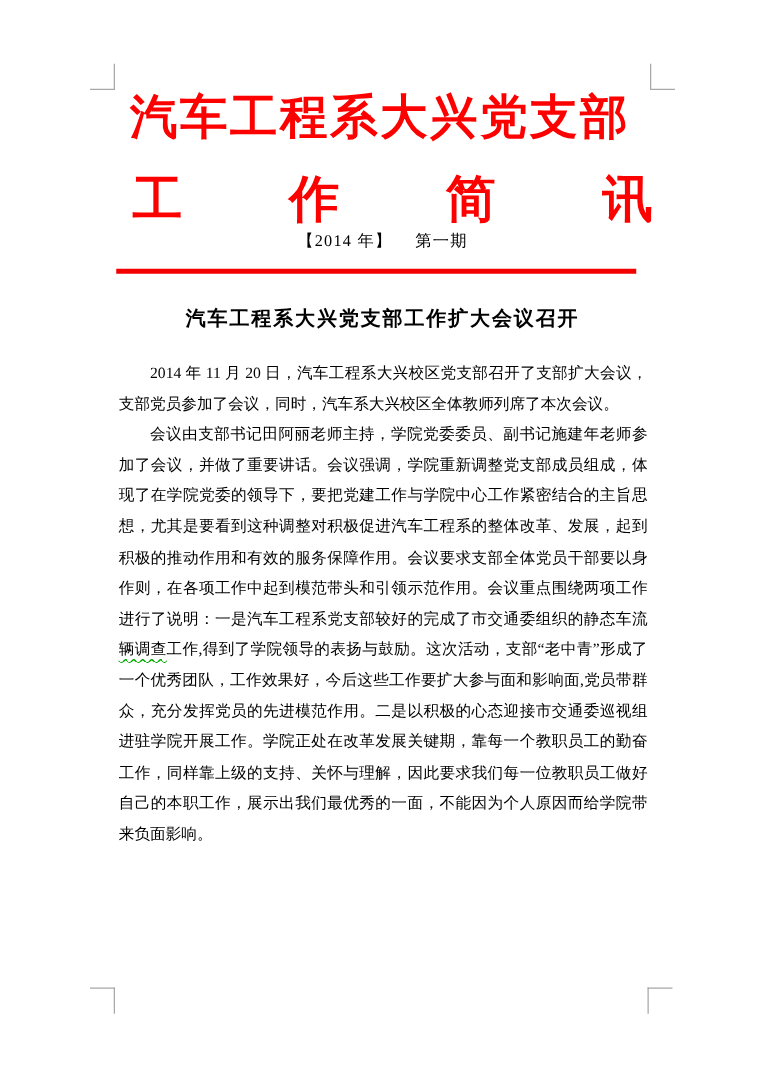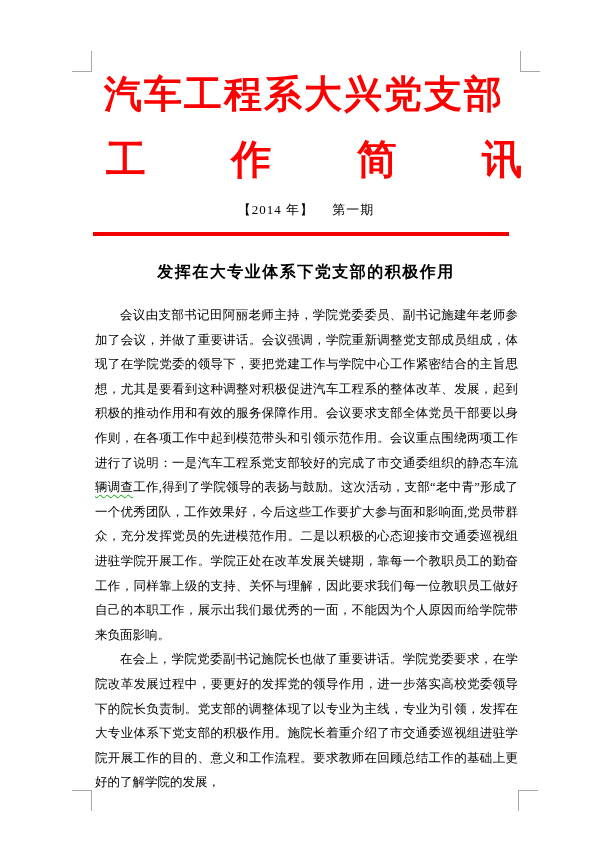--- a/index.html
+++ b/index.html
@@ -13,21 +13,21 @@
   .crop.tr{left:520px;top:51px;border-left:1px solid #a8a8a8;border-bottom:1px solid #a8a8a8;}
   .crop.bl{left:72px;top:790px;border-right:1px solid #a8a8a8;border-top:1px solid #a8a8a8;}
   .crop.br{left:518px;top:790px;border-left:1px solid #a8a8a8;border-top:1px solid #a8a8a8;}
 
   .masthead{padding-top:72px;}
   .title-row{display:flex;justify-content:space-between;color:#fd0000;font-weight:bold;}
   .title1{margin:0 110px 0 104px;font-size:38px;height:44px;line-height:44px;}
   .title2{margin:20px 90px 0 106px;font-size:40px;height:48px;line-height:48px;}
   .tchar{display:block;}
 
-  .issue{margin-top:17px;text-align:center;font-size:13px;letter-spacing:1px;color:#000;}
+  .issue{text-align:center;font-size:13px;letter-spacing:1px;color:#000;}
   .rule{margin:13px 0 0 93px;width:416px;height:4px;background:#f30000;}
 
   .headline{margin:26px 80px 0 80px;text-align:center;font-size:16px;font-weight:bold;letter-spacing:1.5px;}
 
   .body{margin:20px 94px 0 95px;font-size:12.5px;line-height:24.6px;text-align:justify;}
   .body-p{margin:0;text-indent:2em;}
   .squiggle{
     text-decoration:underline;
     text-decoration-style:wavy;
     text-decoration-color:#00a800;
@@ -63,20 +63,20 @@
         <span class="tchar">工</span>
         <span class="tchar">作</span>
         <span class="tchar">简</span>
         <span class="tchar">讯</span>
       </div>
     <div class="issue">【2014 年】　 第一期</div>
     <div class="rule"></div>
   </header>
 
   <main>
-    <h1 class="headline">发挥在大专业体系下党支部的积极作用</h1>
+    <h1 class="headline">汽车工程系大兴党支部工作扩大会议召开</h1>
     <div class="body">
+        <p class="body-p"><span>2014 年 11 月 20 日，汽车工程系大兴校区党支部召开了支部扩大会议，支部党员参加了会议，同时，汽车系大兴校区全体教师列席了本次会议。</span></p>
         <p class="body-p"><span>会议由支部书记田阿丽老师主持，学院党委委员、副书记施建年老师参加了会议，并做了重要讲话。会议强调，学院重新调整党支部成员组成，体现了在学院党委的领导下，要把党建工作与学院中心工作紧密结合的主旨思想，尤其是要看到这种调整对积极促进汽车工程系的整体改革、发展，起到积极的推动作用和有效的服务保障作用。会议要求支部全体党员干部要以身作则，在各项工作中起到模范带头和引领示范作用。会议重点围绕两项工作进行了说明：一是汽车工程系党支部较好的完成了市交通委组织的静态车流</span><span class="squiggle">辆调查</span><span>工作,得到了学院领导的表扬与鼓励。这次活动，支部“老中青”形成了一个优秀团队，工作效果好，今后这些工作要扩大参与面和影响面,党员带群众，充分发挥党员的先进模范作用。二是以积极的心态迎接市交通委巡视组进驻学院开展工作。学院正处在改革发展关键期，靠每一个教职员工的勤奋工作，同样靠上级的支持、关怀与理解，因此要求我们每一位教职员工做好自己的本职工作，展示出我们最优秀的一面，不能因为个人原因而给学院带来负面影响。</span></p>
-        <p class="body-p"><span>在会上，学院党委副书记施院长也做了重要讲话。学院党委要求，在学院改革发展过程中，要更好的发挥党的领导作用，进一步落实高校党委领导下的院长负责制。党支部的调整体现了以专业为主线，专业为引领，发挥在大专业体系下党支部的积极作用。施院长着重介绍了市交通委巡视组进驻学院开展工作的目的、意义和工作流程。要求教师在回顾总结工作的基础上更好的了解学院的发展，</span></p>
       </div>
   </main>
 
 </div>
 
 </body></html>

